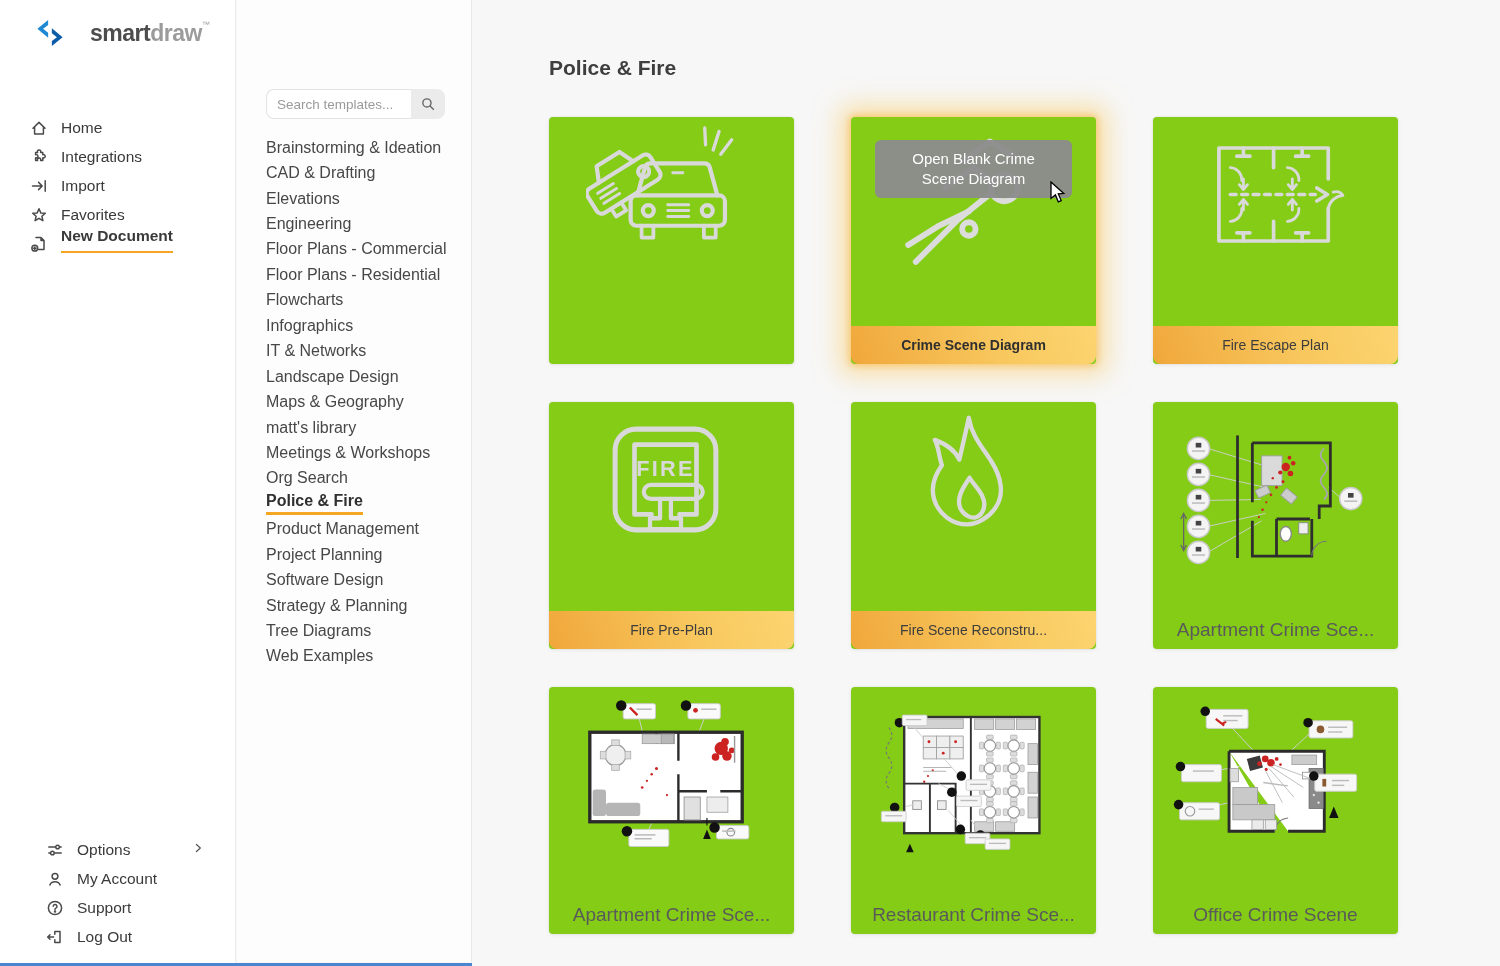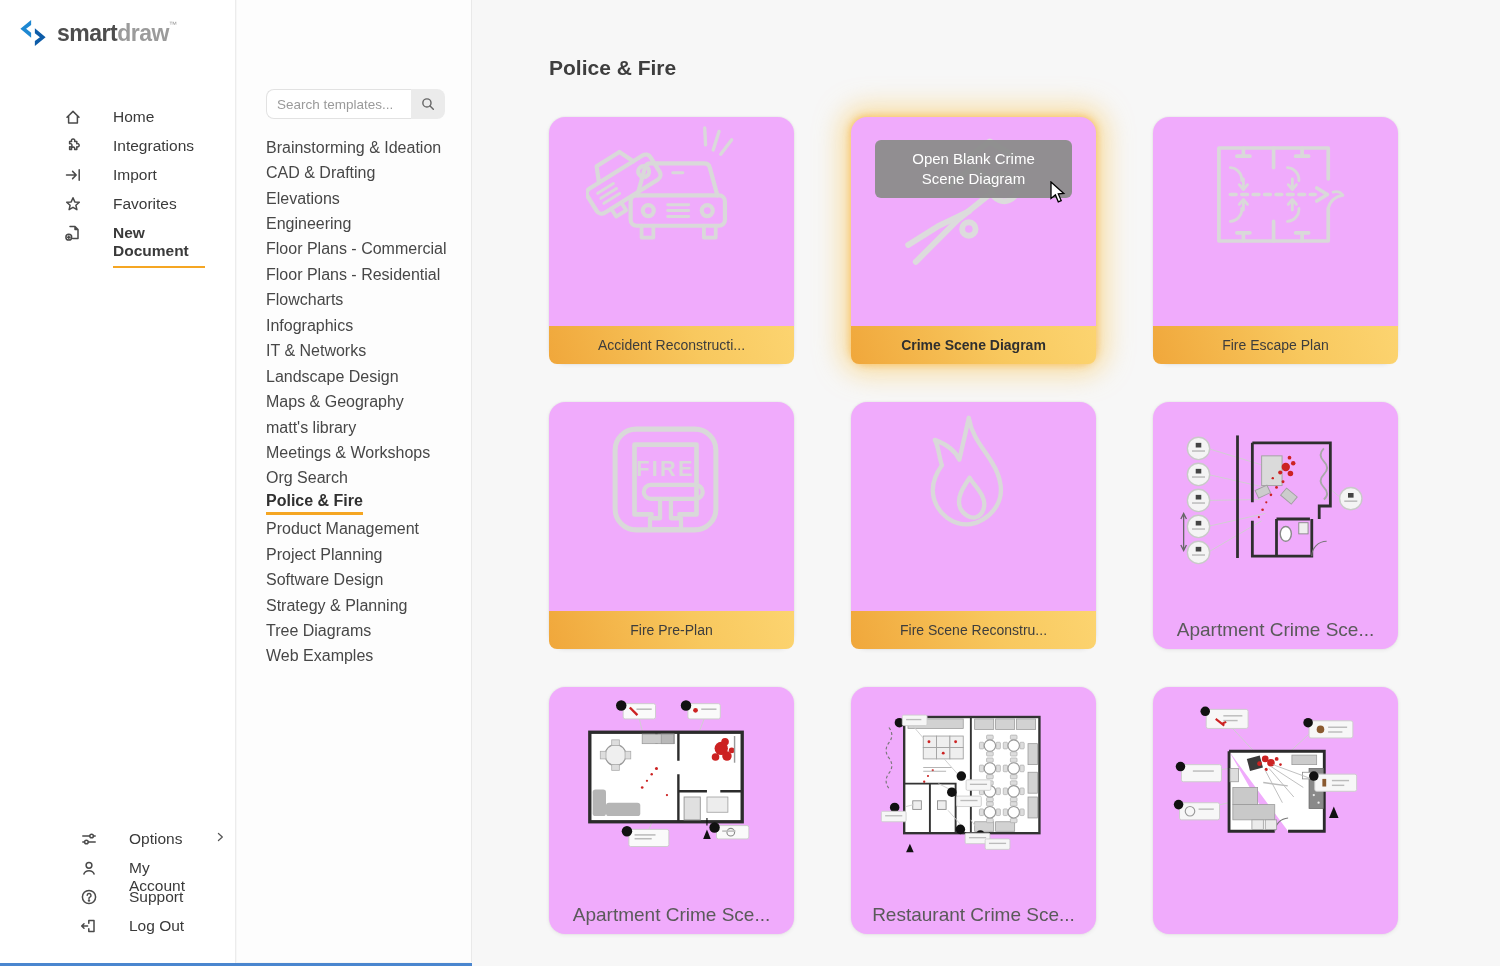--- a/index.html
+++ b/index.html
@@ -1,26 +1,26 @@
 <!DOCTYPE html>
 <html><head>
 <meta charset="utf-8">
 <style>
   * { margin:0; padding:0; box-sizing:border-box; }
   html,body { width:1500px; height:966px; overflow:hidden; }
   body { font-family:"Liberation Sans", sans-serif; background:#f7f7f7; position:relative; color:#3d3d3d; }
 
   
   .sidebar { position:absolute; left:0; top:0; width:236px; height:966px; background:#ffffff; border-right:1px solid #ececec; z-index:2; }
-  .logo { position:absolute; left:18px; top:19px; display:flex; align-items:center; gap:9px; }
+  .logo { position:absolute; left:35px; top:19px; display:flex; align-items:center; gap:25px; }
   .logo-text { font-size:23px; font-weight:700; letter-spacing:-0.5px; color:#4d4d4d; }
   .logo-text .draw { color:#9b9b9b; }
   .logo-text .tm { font-size:8px; color:#9b9b9b; vertical-align:top; font-weight:400; }
   .nav { position:absolute; top:108px; left:0; right:0; }
-  .nav-item { display:flex; align-items:flex-start; gap:31px; padding:0 30px; height:29px; font-size:15.5px; color:#3a3a3a; cursor:pointer;margin-left:34px; }
+  .nav-item { display:flex; align-items:flex-end; gap:13px; padding:0 30px; height:29px; font-size:15.5px; color:#3a3a3a; cursor:pointer; }
   .nav-item svg { width:18px; height:18px; flex:0 0 18px; stroke:#4a4a4a; fill:none; stroke-width:1.5; stroke-linecap:round; stroke-linejoin:round; }
   .nav-item.active .nav-label { font-weight:700; border-bottom:2.5px solid #F5A623; padding-bottom:6px; }
   .bottom-nav { position:absolute; bottom:20px; left:16px; right:0; }
   .chev { margin-left:auto; }
   .chev svg { width:14px; height:14px; stroke:#555; fill:none; stroke-width:1.6; stroke-linecap:round; stroke-linejoin:round; }
   .bottom-accent { position:absolute; left:0; bottom:0; width:472px; height:3px; background:#4a86cf; z-index:6; }
 
   
   .catpanel { position:absolute; left:237px; top:0; width:235px; height:962px; background:#fdfdfd; border-right:1px solid #e9e9e9; z-index:1; }
   .search-row { position:absolute; left:29px; top:89px; width:179px; height:30px; display:flex; }
@@ -29,21 +29,21 @@
   .search-btn { width:34px; border:none; background:#ebebeb; border-radius:0 8px 8px 0; display:flex; align-items:center; justify-content:center; cursor:pointer; }
   .search-btn svg { width:16px; height:16px; stroke:#666; fill:none; stroke-width:1.6; stroke-linecap:round; }
   .catlist { position:absolute; top:135px; left:29px; right:8px; }
   .cat-item { height:25.45px; display:flex; align-items:center; font-size:16px; color:#474747; cursor:pointer; white-space:nowrap; }
   .cat-item.active .cat-label { font-weight:700; color:#303030; border-bottom:3px solid #F5A623; padding-bottom:2px; }
 
   
   .main { position:absolute; left:473px; top:0; right:0; bottom:0; background:#f7f7f7; }
   .main-title { position:absolute; left:76px; top:56px; font-size:21px; font-weight:700; color:#3e3e3e; }
   .grid { position:absolute; left:76px; top:117px; display:grid; grid-template-columns:repeat(3,245px); grid-auto-rows:247px; column-gap:57px; row-gap:38px; }
-  .card { position:relative; background:#f0abfc; border-radius:16px; box-shadow:0 1px 4px rgba(0,0,0,0.07), 0 0 0 1px rgba(0,0,0,0.02); cursor:pointer; }
+  .card { position:relative; background:#84cc16; border-radius:4px; box-shadow:0 1px 4px rgba(0,0,0,0.07), 0 0 0 1px rgba(0,0,0,0.02); cursor:pointer; }
   .iconwrap { position:absolute; left:0; top:0; right:12px; height:209px; display:flex; align-items:flex-start; justify-content:center; }
   .card .footer { position:absolute; left:0; right:0; bottom:0; height:38px; border-radius:0 0 8px 8px; display:flex; align-items:center; justify-content:center; font-size:14px; font-weight:500; color:#3d3d3d; }
   .card.blank .footer { background:linear-gradient(70deg, #F0A73B 0%, #F8C85E 60%, #FCD470 100%); }
   .card.example .footer { background:transparent; color:#5a5a5a; font-size:19px; font-weight:400; }
   .card.hovered { box-shadow:0 0 6px 2px rgba(246,166,35,0.45), 0 0 24px 12px rgba(250,205,110,0.55); }
   .card.hovered .footer { font-weight:700; color:#2f2f2f; }
 
   .tooltip { position:absolute; left:24px; top:23px; width:197px; min-height:56px; background:rgba(140,140,140,0.96); border-radius:6px; color:#fff; font-size:15px; line-height:20px; text-align:center; padding:9px 16px; z-index:3; }
   .cursor { position:absolute; left:199px; top:64px; z-index:4; }
 </style>
@@ -248,21 +248,20 @@
           <path d="M61 90 L70 57 Q71 52 77 52 H140 Q146 52 147 57 L156 90"></path>
           <rect x="53" y="90" width="112" height="36" rx="7"></rect>
           <circle cx="74" cy="108" r="6.5"></circle>
           <circle cx="144" cy="108" r="6.5"></circle>
           <path d="M97 101 H122 M97 108 H122 M97 115 H122" stroke-width="3.5"></path>
           <path d="M66 126 v14 h14 v-14 M140 126 v14 h14 v-14" stroke-width="4.5"></path>
           <path d="M103 63 h12" stroke-width="3.5"></path>
           <path d="M158 14 L151 36 M173 24 L160 41 M141 10 L142 30" stroke-width="4"></path>
         </svg>
       </div>
-      <div class="footer">Accident Reconstructi...</div>
     </div>
 
     <div class="card blank hovered">
       <div class="iconwrap">
         <svg width="160" height="160" viewBox="0 0 190 190" fill="none" stroke="#dcdcdc" stroke-width="7" stroke-linecap="round" stroke-linejoin="round">
           <circle cx="138" cy="84" r="16"></circle>
           <path d="M90 52 L121 29 L147 45"></path>
           <path d="M68 84 L102 60 L121 76"></path>
           <path d="M118 94 L83 122 L33 172"></path>
           <path d="M96 112 L59 130 L24 152"></path>
@@ -611,16 +610,17 @@
               <rect x="30" y="118" width="16" height="1.5"></rect>
             <rect x="166" y="32" width="20" height="1.5"></rect>
               <rect x="166" y="37" width="15" height="1.5"></rect>
             <rect x="170" y="88" width="18" height="1.5"></rect>
               <rect x="170" y="93" width="13" height="1.5"></rect>
             <rect x="98" y="90" width="26" height="1.5" transform="rotate(8 98 90)"></rect>
           </g>
           <path d="M172 116 l5 12 h-10 Z" fill="#111"></path>
         </svg>
       </div>
+      <div class="footer">Office Crime Scene</div>
     </div>
 
   </div>
 </div>
 
 </body></html>

